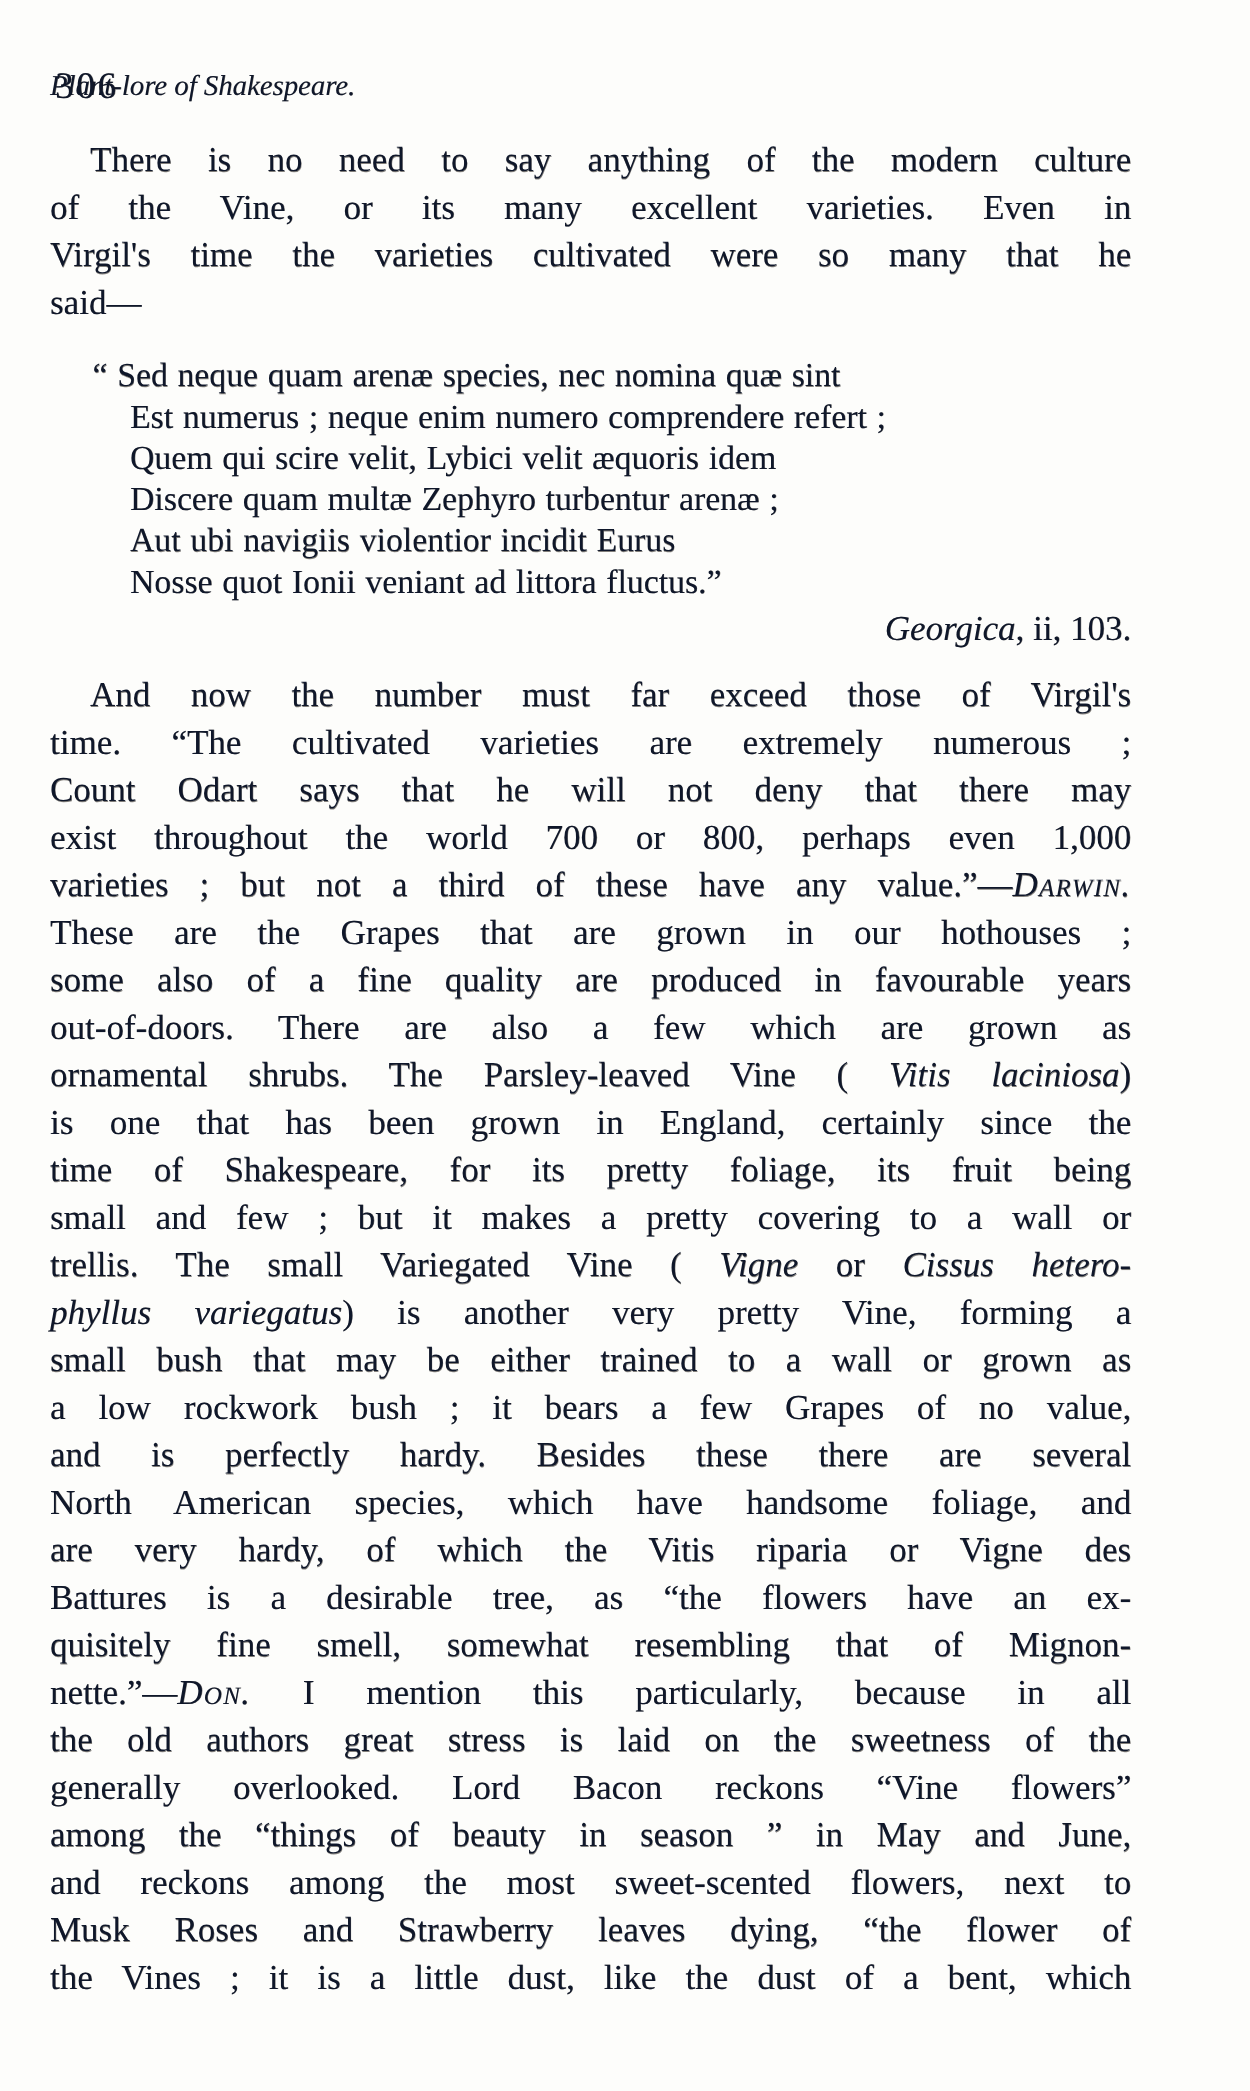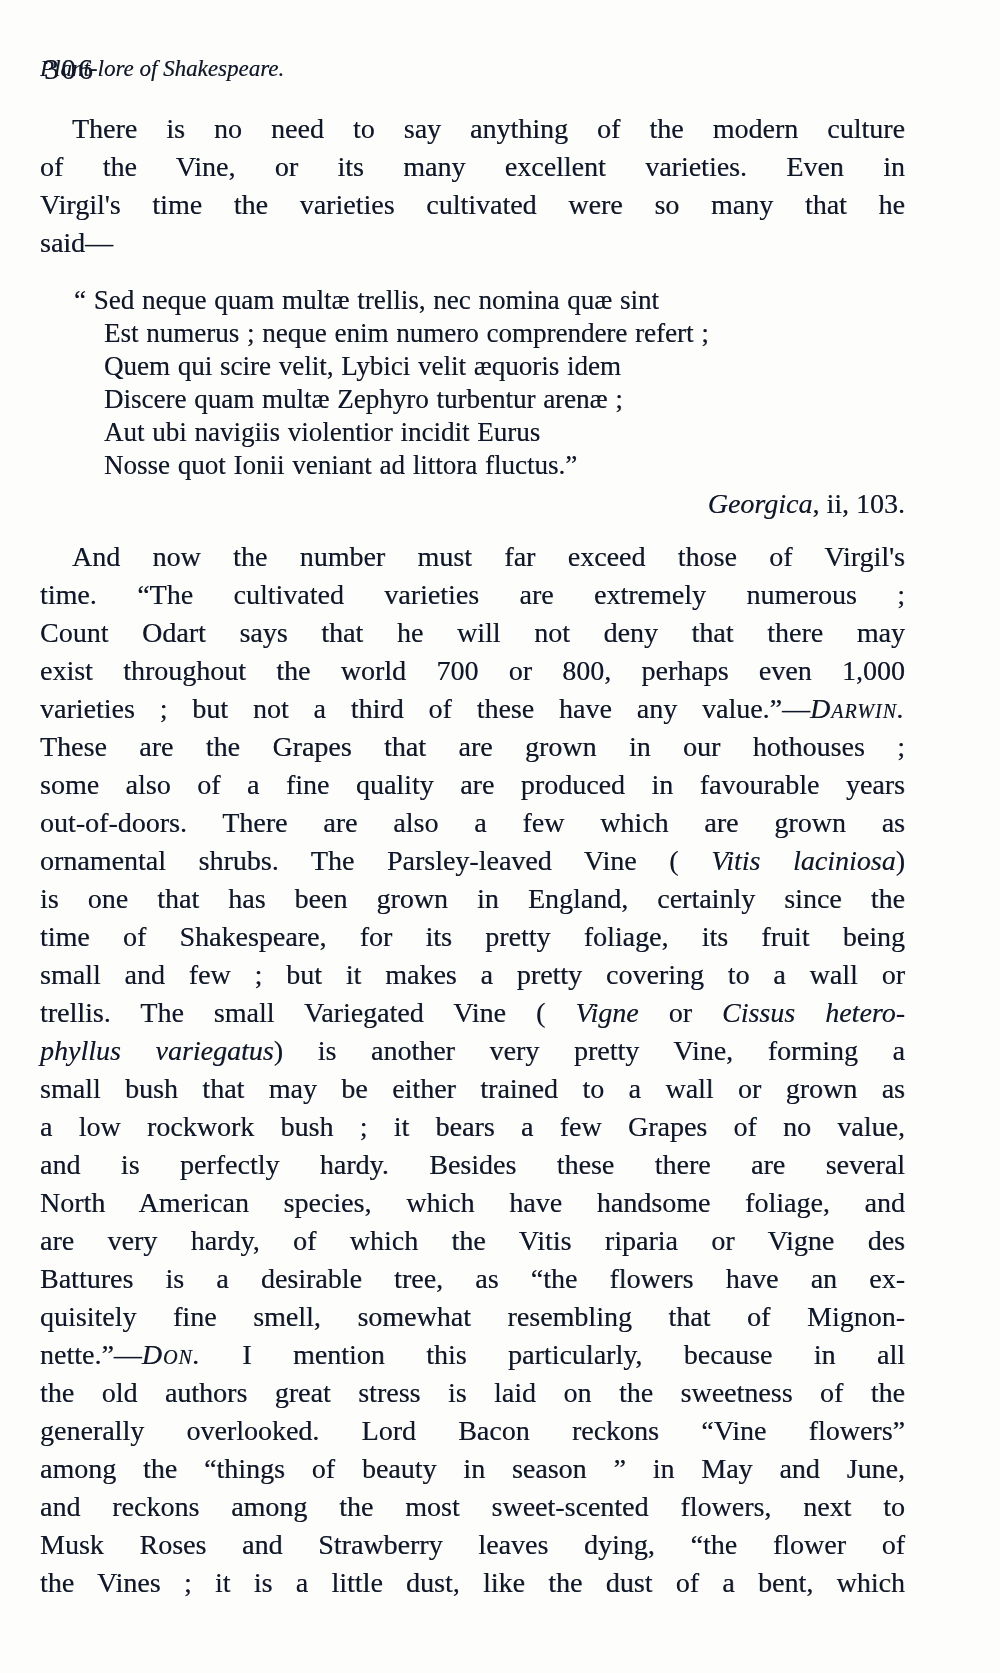--- a/index.html
+++ b/index.html
@@ -69,21 +69,21 @@
   </div>
 
   <div class="bodytext intro-paragraph">
       <div class="tline ind"><span>There is no need to say anything of the modern culture</span></div>
       <div class="tline"><span>of the Vine, or its many excellent varieties.  Even in</span></div>
       <div class="tline"><span>Virgil's time the varieties cultivated were so many that he</span></div>
       <div class="tline noj"><span>said—</span></div>
     </div>
 
   <div class="latin-quote">
-      <div class="tline noj hang"><span>“ Sed neque quam multæ trellis, nec nomina quæ sint</span></div>
+      <div class="tline noj hang"><span>“ Sed neque quam arenæ species, nec nomina quæ sint</span></div>
       <div class="tline noj"><span>Est numerus ; neque enim numero comprendere refert ;</span></div>
       <div class="tline noj"><span>Quem qui scire velit, Lybici velit æquoris idem</span></div>
       <div class="tline noj"><span>Discere quam multæ Zephyro turbentur arenæ ;</span></div>
       <div class="tline noj"><span>Aut ubi navigiis violentior incidit Eurus</span></div>
       <div class="tline noj"><span>Nosse quot Ionii veniant ad littora fluctus.”</span></div>
     </div>
 
   <div class="quote-attribution"><span class="run-italic">Georgica</span><span>, ii, 103.</span></div>
 
   <div class="bodytext main-paragraph">

